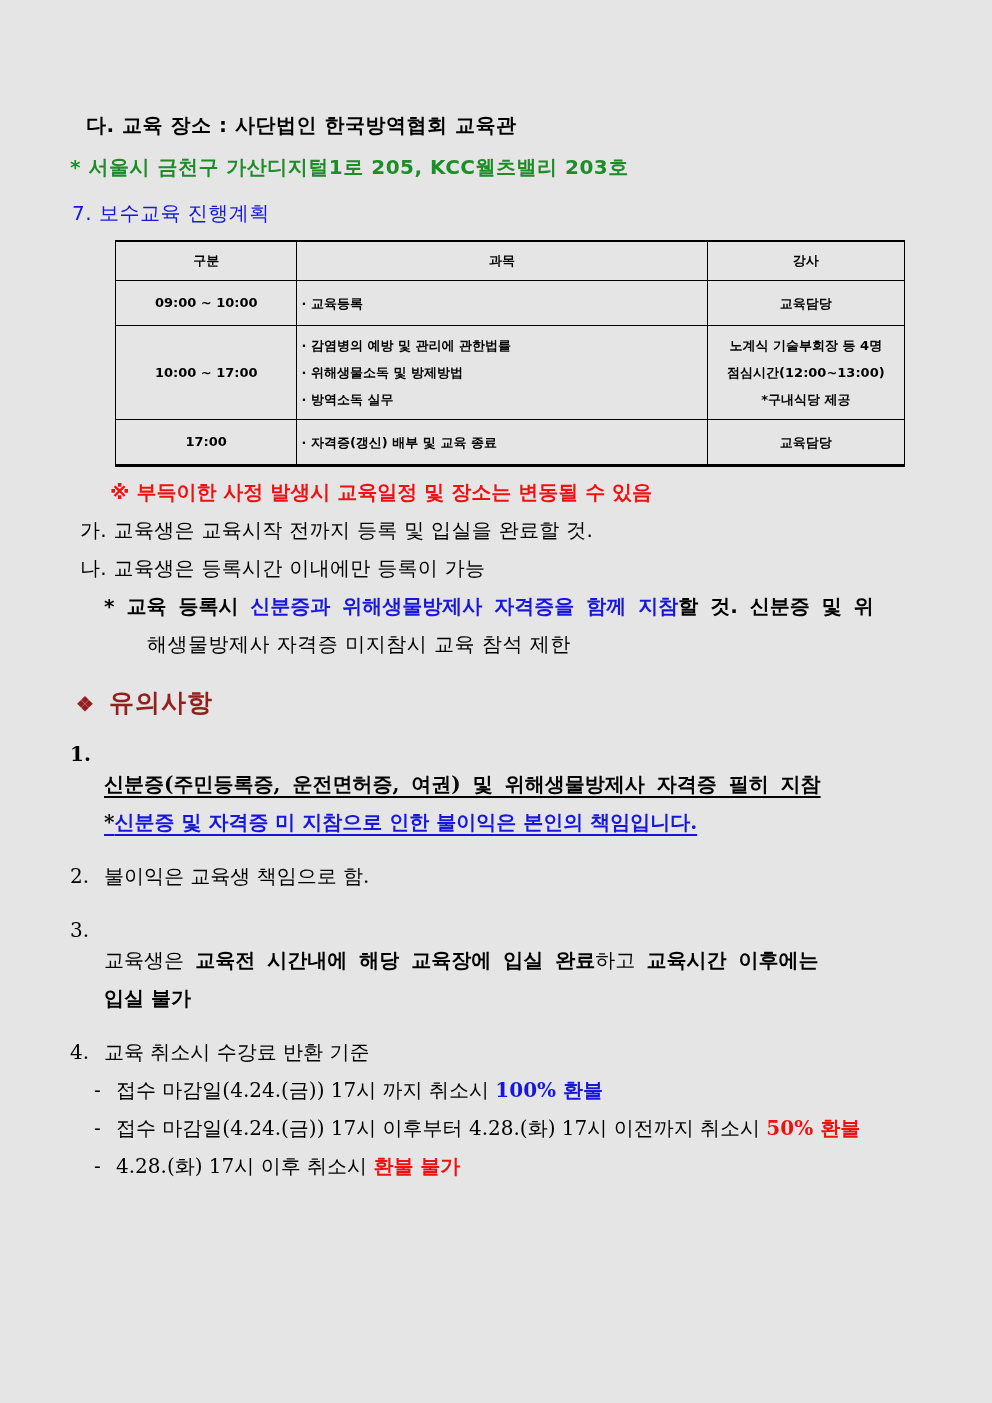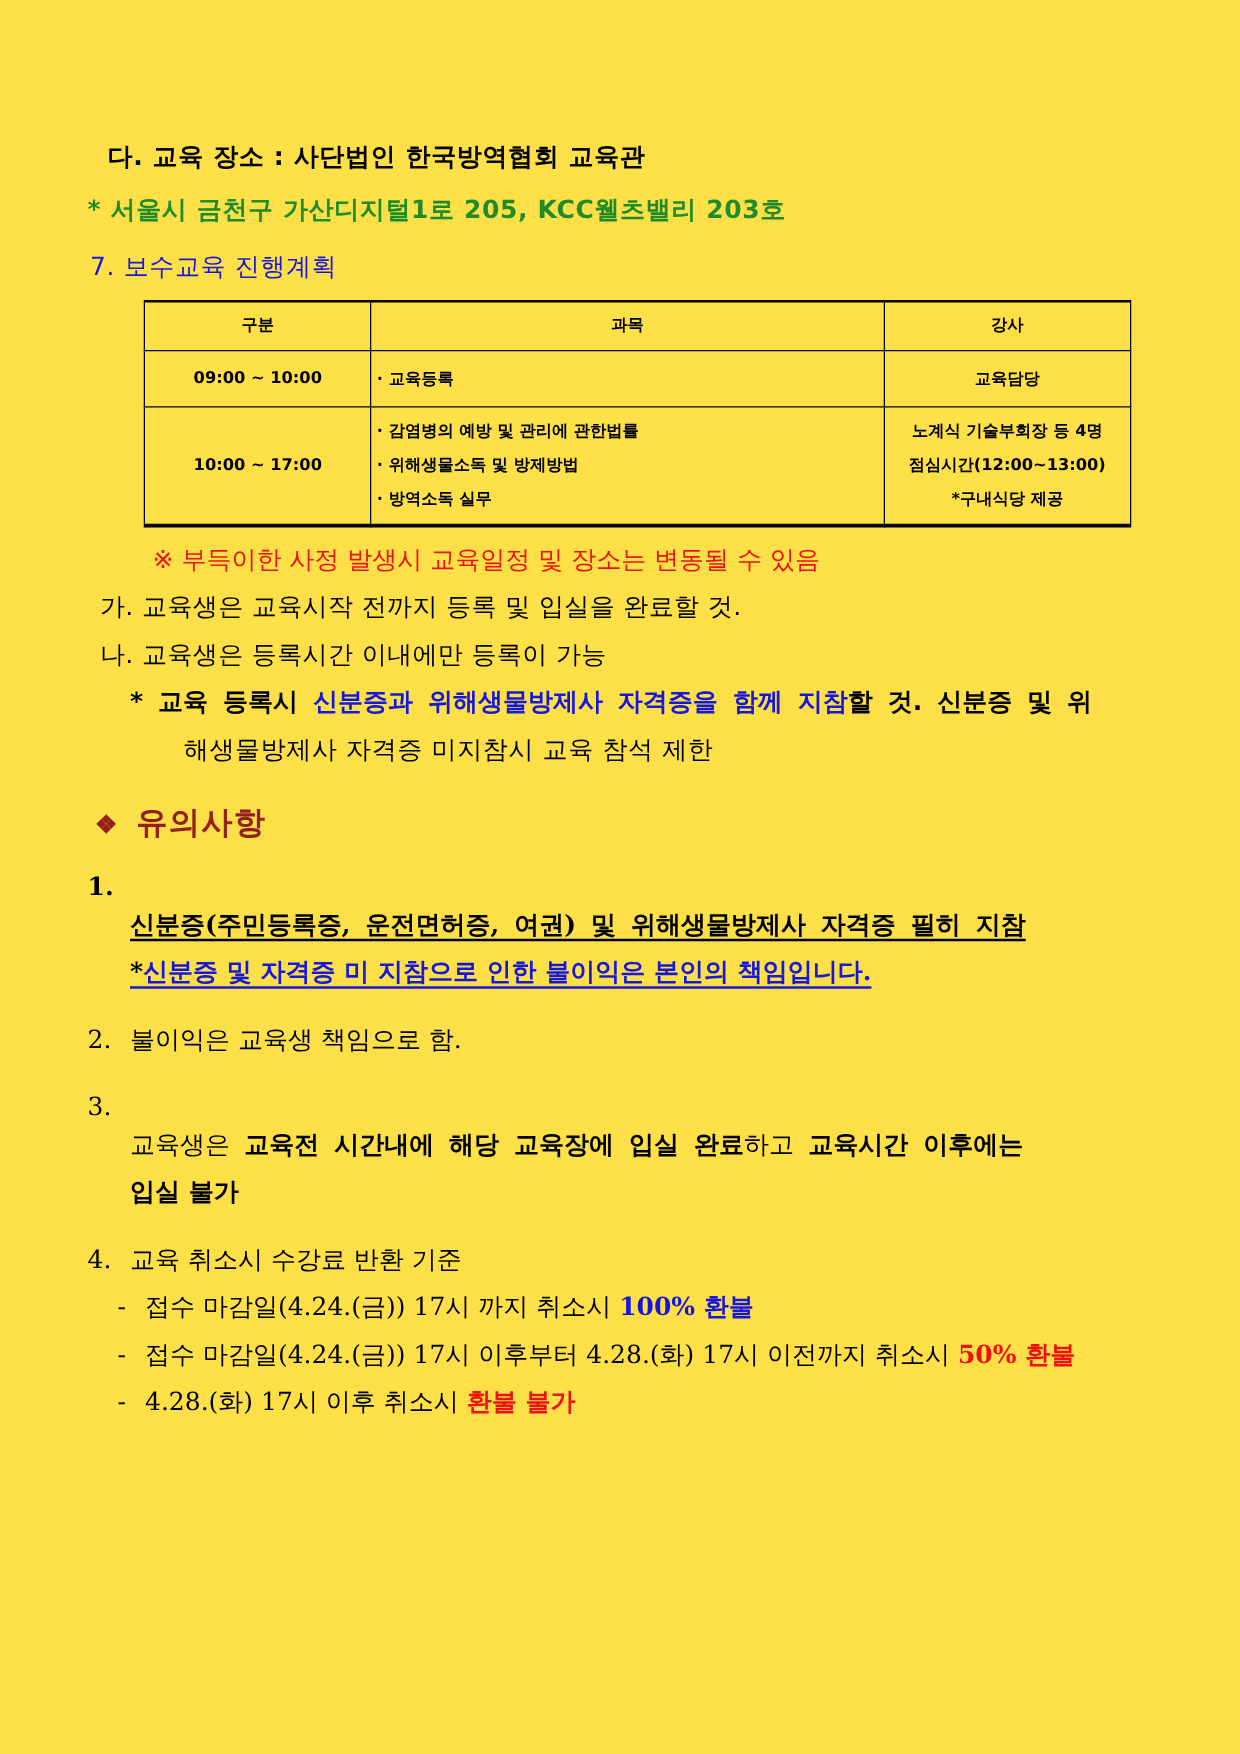--- a/index.html
+++ b/index.html
@@ -1,18 +1,18 @@
 <!DOCTYPE html>
 <html><head>
 <meta charset="utf-8">
 <style>
   html,body{margin:0;padding:0;background:#ffffff;}
   .page{
     position:relative;width:992px;height:1403px;box-sizing:border-box;
-    padding:112px 58px 0 70px;background:#fde047;color:#000;
+    padding:112px 58px 0 70px;background:#e5e5e5;color:#000;
     font-family:"DejaVu Serif","Liberation Serif",serif;
     font-size:20px;line-height:26px;overflow:hidden;
   }
   .sans{font-family:"DejaVu Sans","Liberation Sans",sans-serif;}
   
   .loc-line1{margin-left:16px;font-weight:600;letter-spacing:0.5px;}
   .loc-line2{margin-top:16px;color:#1f8c2a;font-weight:600;letter-spacing:0.5px;}
   .sec7-heading{margin-left:2px;margin-top:20px;color:#1616dd;font-weight:500;letter-spacing:0.5px;}
   
   table.sched{
@@ -22,21 +22,21 @@
     font-size:13px;font-weight:600;table-layout:fixed;
   }
   table.sched th,table.sched td{border:1px solid #000;padding:6px 4px;}
   table.sched th{height:20px;font-weight:600;text-align:center;}
   col.c1{width:23%;}col.c2{width:52%;}col.c3{width:25%;}
   td.c-time,td.c-inst{text-align:center;vertical-align:middle;}
   td.c-subj{text-align:left;padding-left:12px;vertical-align:middle;}
   td .ln{line-height:27px;}
   tr.r1 td,tr.r3 td{height:32px;}
   
-  .warning{margin-left:52px;margin-top:13px;color:#ee1111;font-weight:normal;line-height:24px;}
+  .warning{margin-left:40px;margin-top:13px;color:#ee1111;font-weight:bold;line-height:24px;}
   .note{margin-left:10px;margin-top:14px;line-height:24px;letter-spacing:0.3px;}
   .note-star{margin-left:34px;margin-top:14px;line-height:24px;font-weight:bold;word-spacing:5px;}
   .note-star-cont{margin-left:77px;margin-top:14px;line-height:24px;font-weight:normal;letter-spacing:0.5px;}
   .blue{color:#1616dd;}
   .red{color:#ee1111;}
   
   .cautions-heading{margin-left:6px;margin-top:30px;color:#93201f;font-weight:bold;font-size:25px;line-height:34px;letter-spacing:1px;}
   .cautions-heading .bullet{font-size:20px;margin-right:14px;}
   .item{display:flex;margin-top:16px;line-height:38px;}
   .item .no{width:34px;flex:0 0 34px;}
@@ -94,20 +94,29 @@
           <div class="ln">· 감염병의 예방 및 관리에 관한법률</div>
           <div class="ln">· 위해생물소독 및 방제방법</div>
           <div class="ln">· 방역소독 실무</div>
         </td>
         <td class="c-inst">
           <div class="ln">노계식 기술부회장 등 4명</div>
           <div class="ln">점심시간(12:00~13:00)</div>
           <div class="ln">*구내식당 제공</div>
         </td>
       </tr>
+      <tr class="r3">
+        <td class="c-time">17:00</td>
+        <td class="c-subj">
+          <div class="ln">· 자격증(갱신) 배부 및 교육 종료</div>
+        </td>
+        <td class="c-inst">
+          <div class="ln">교육담당</div>
+        </td>
+      </tr>
     </tbody>
   </table>
 
   <div class="warning sans">※ 부득이한 사정 발생시 교육일정 및 장소는 변동될 수 있음</div>
 
   <div class="note sans">가. 교육생은 교육시작 전까지 등록 및 입실을 완료할 것.</div>
   <div class="note sans">나. 교육생은 등록시간 이내에만 등록이 가능</div>
 
   <div class="note-star sans">
     <span>*</span><span> 교육 등록시 </span><span class="blue">신분증과 위해생물방제사 자격증을 함께 지참</span><span>할 것. 신분증 및 위</span>

